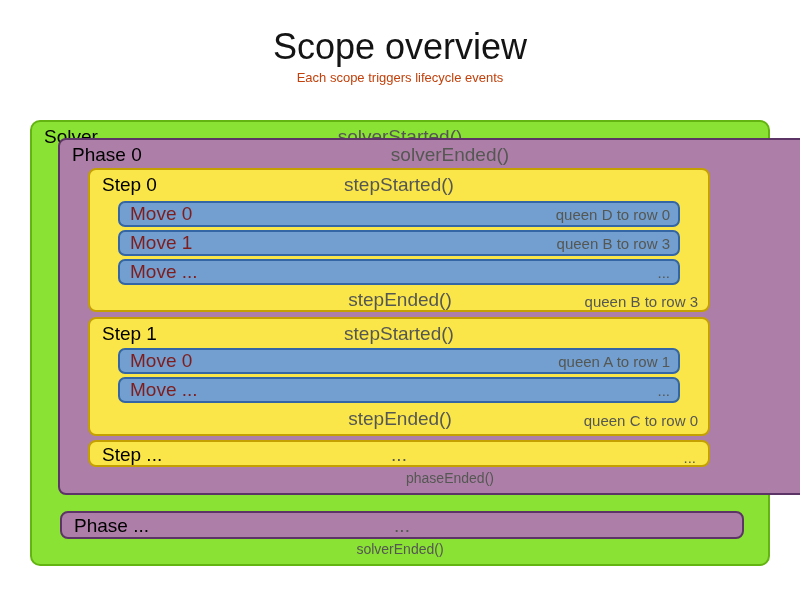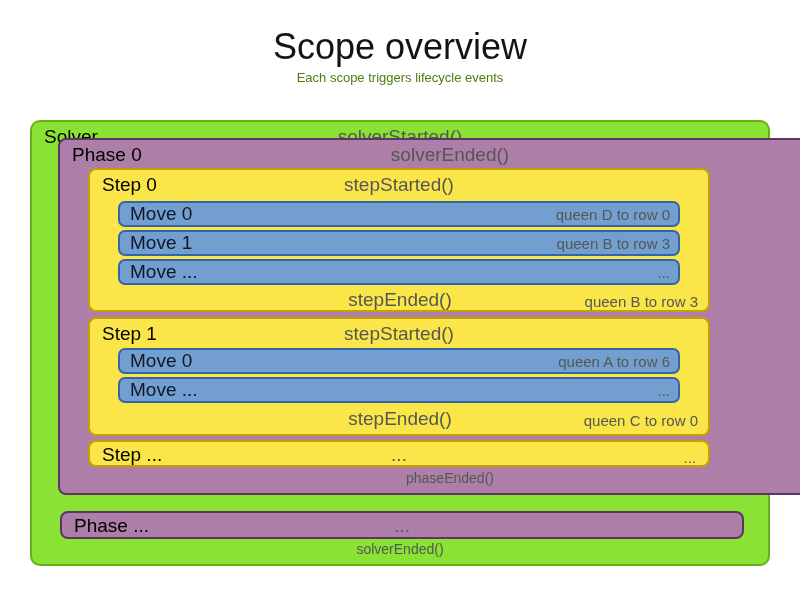--- a/index.html
+++ b/index.html
@@ -1,19 +1,19 @@
 <!DOCTYPE html>
 <html style="--solver-fill: #8ae234; --solver-border: #63b411; --phase-fill: #ad7fa8; --phase-border: #5c3566; --step-fill: #fbe64a; --step-border: #c4a000; --move-fill: #729fcf; --move-border: #3465a4; --event-text: #555753;"><head>
 <meta charset="utf-8">
 <style>
   html,body{margin:0;padding:0;background:#ffffff;}
   #canvas{position:relative;width:800px;height:600px;background:#ffffff;overflow:hidden;
           font-family:"Liberation Sans",sans-serif;color:#000;}
   .title{position:absolute;left:0;right:0;top:26px;text-align:center;font-size:36px;color:#141414;}
-  .subtitle{position:absolute;left:0;right:0;top:70px;text-align:center;font-size:13px;color:#4d7c0f;}
+  .subtitle{position:absolute;left:0;right:0;top:70px;text-align:center;font-size:13px;color:#c2410c;}
 
   .box{position:absolute;box-sizing:border-box;}
   .solver{left:30px;top:120px;width:740px;height:446px;background:var(--solver-fill);
           border:2px solid var(--solver-border);border-radius:10px;}
   .phase-main{left:26px;top:16px;width:784px;height:357px;background:var(--phase-fill);
           border:2px solid var(--phase-border);border-radius:8px;}
   .phase-more{left:28px;top:389px;width:684px;height:28px;background:var(--phase-fill);
           border:2px solid var(--phase-border);border-radius:8px;padding-left:48px;}
   .step{background:var(--step-fill);border:2px solid var(--step-border);border-radius:8px;}
   .step-0{left:28px;top:28px;width:622px;height:144px;}
@@ -25,21 +25,21 @@
   .row{position:absolute;left:12px;right:12px;height:24px;font-size:19px;line-height:24px;}
   .row .label{position:absolute;left:0;top:0;color:#000;white-space:nowrap;}
   .row .event{position:absolute;left:0;right:0;top:0;text-align:center;color:var(--event-text);}
   .row .note{position:absolute;right:0;top:3px;font-size:15px;color:var(--event-text);white-space:nowrap;}
   .hdr{top:3px;}
   .footer{position:absolute;left:0;right:0;bottom:3px;height:24px;text-align:center;
           font-size:14px;line-height:24px;color:var(--event-text);}
   .step-footer{position:absolute;left:12px;right:10px;height:22px;font-size:19px;line-height:22px;}
   .step-footer .event{position:absolute;left:0;right:0;top:0;text-align:center;color:var(--event-text);}
   .step-footer .note{position:absolute;right:0;top:2px;font-size:15px;color:var(--event-text);white-space:nowrap;}
-  .move .label{position:absolute;left:10px;top:0;font-size:19px;line-height:22px;color:#0f172a;white-space:nowrap;}
+  .move .label{position:absolute;left:10px;top:0;font-size:19px;line-height:22px;color:#7f1d1d;white-space:nowrap;}
   .move .note{position:absolute;right:8px;top:3px;font-size:15px;color:var(--event-text);white-space:nowrap;text-align:center;}
 </style>
 </head>
 <body>
 
 <div id="canvas">
 
   <div class="title">Scope overview</div>
   <div class="subtitle">Each scope triggers lifecycle events</div>
 
@@ -78,21 +78,21 @@
         </div>
       </div>
 
       <div class="box step step-1">
         <div class="row hdr">
           <span class="label">Step 1</span>
           <span class="event">stepStarted()</span>
         </div>
         <div class="move" style="top:29px;">
           <span class="label">Move 0</span>
-          <span class="note">queen A to row 6</span>
+          <span class="note">queen A to row 1</span>
         </div>
         <div class="move" style="top:58px;">
           <span class="label">Move ...</span>
           <span class="note">...</span>
         </div>
         <div class="step-footer" style="top:89px;">
           <span class="event">stepEnded()</span>
           <span class="note">queen C to row 0</span>
         </div>
       </div>

